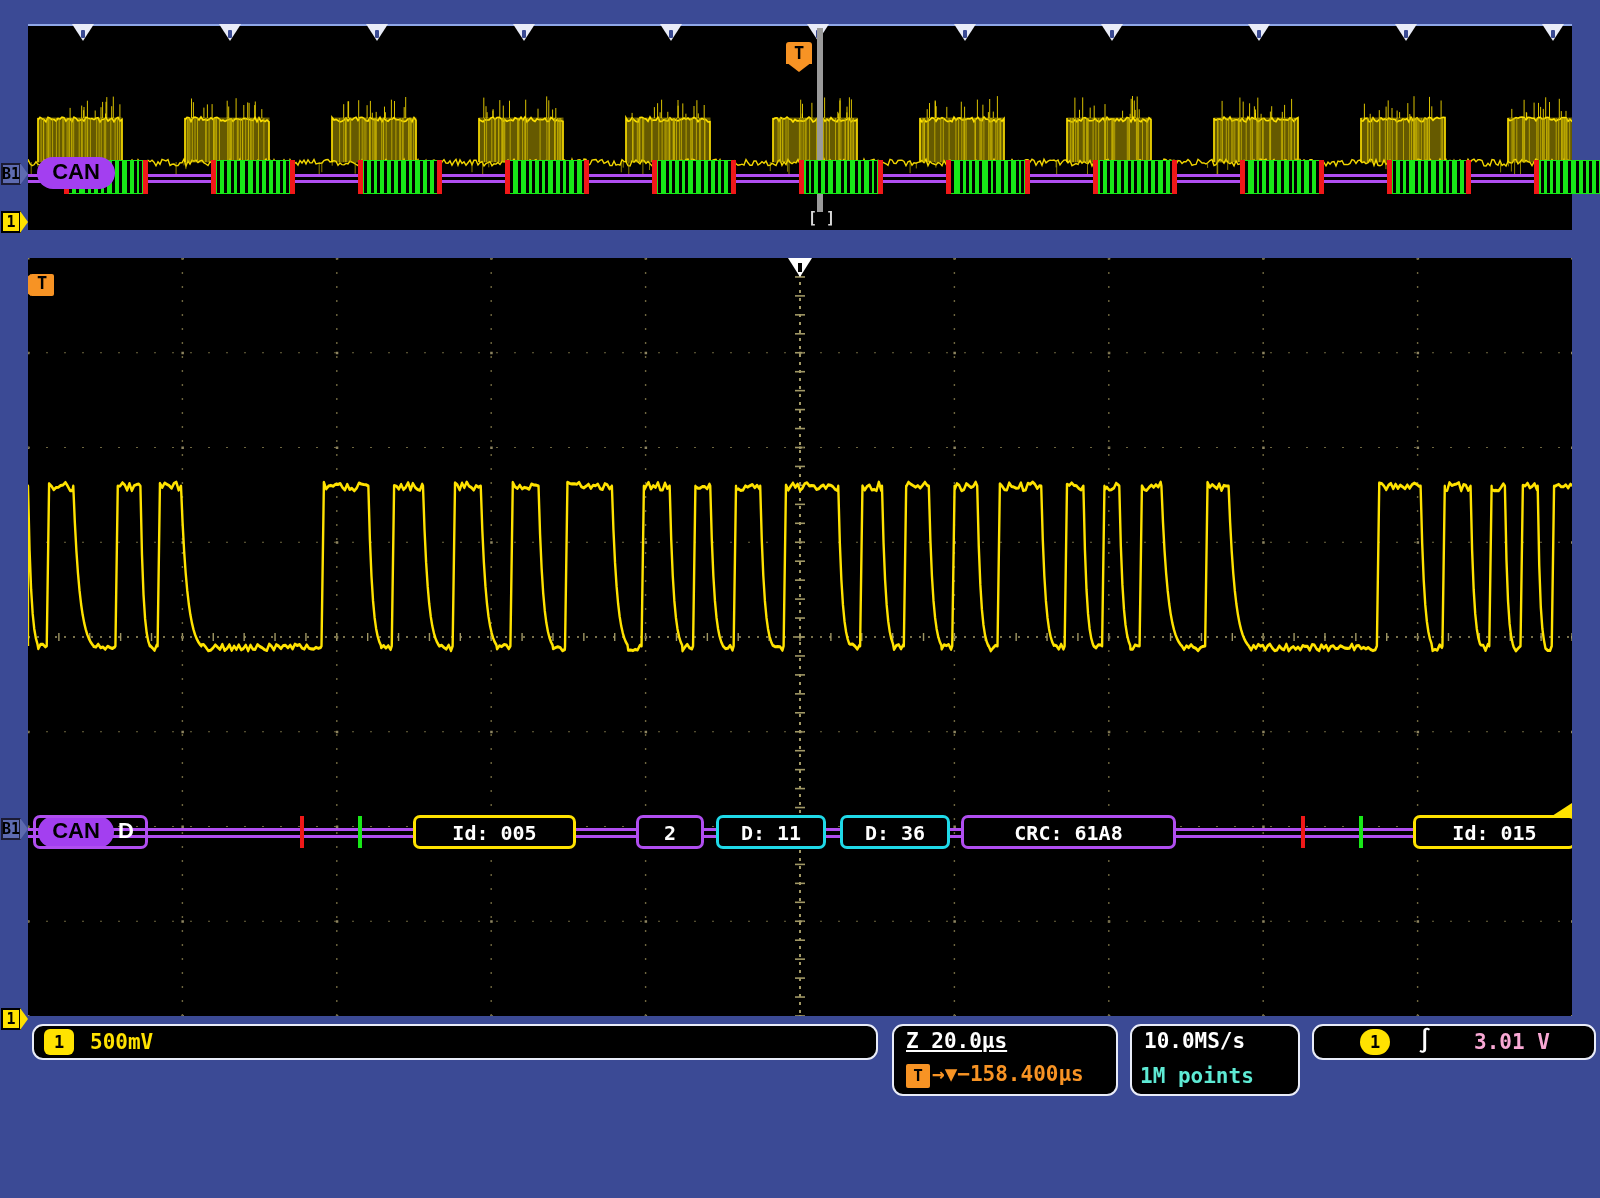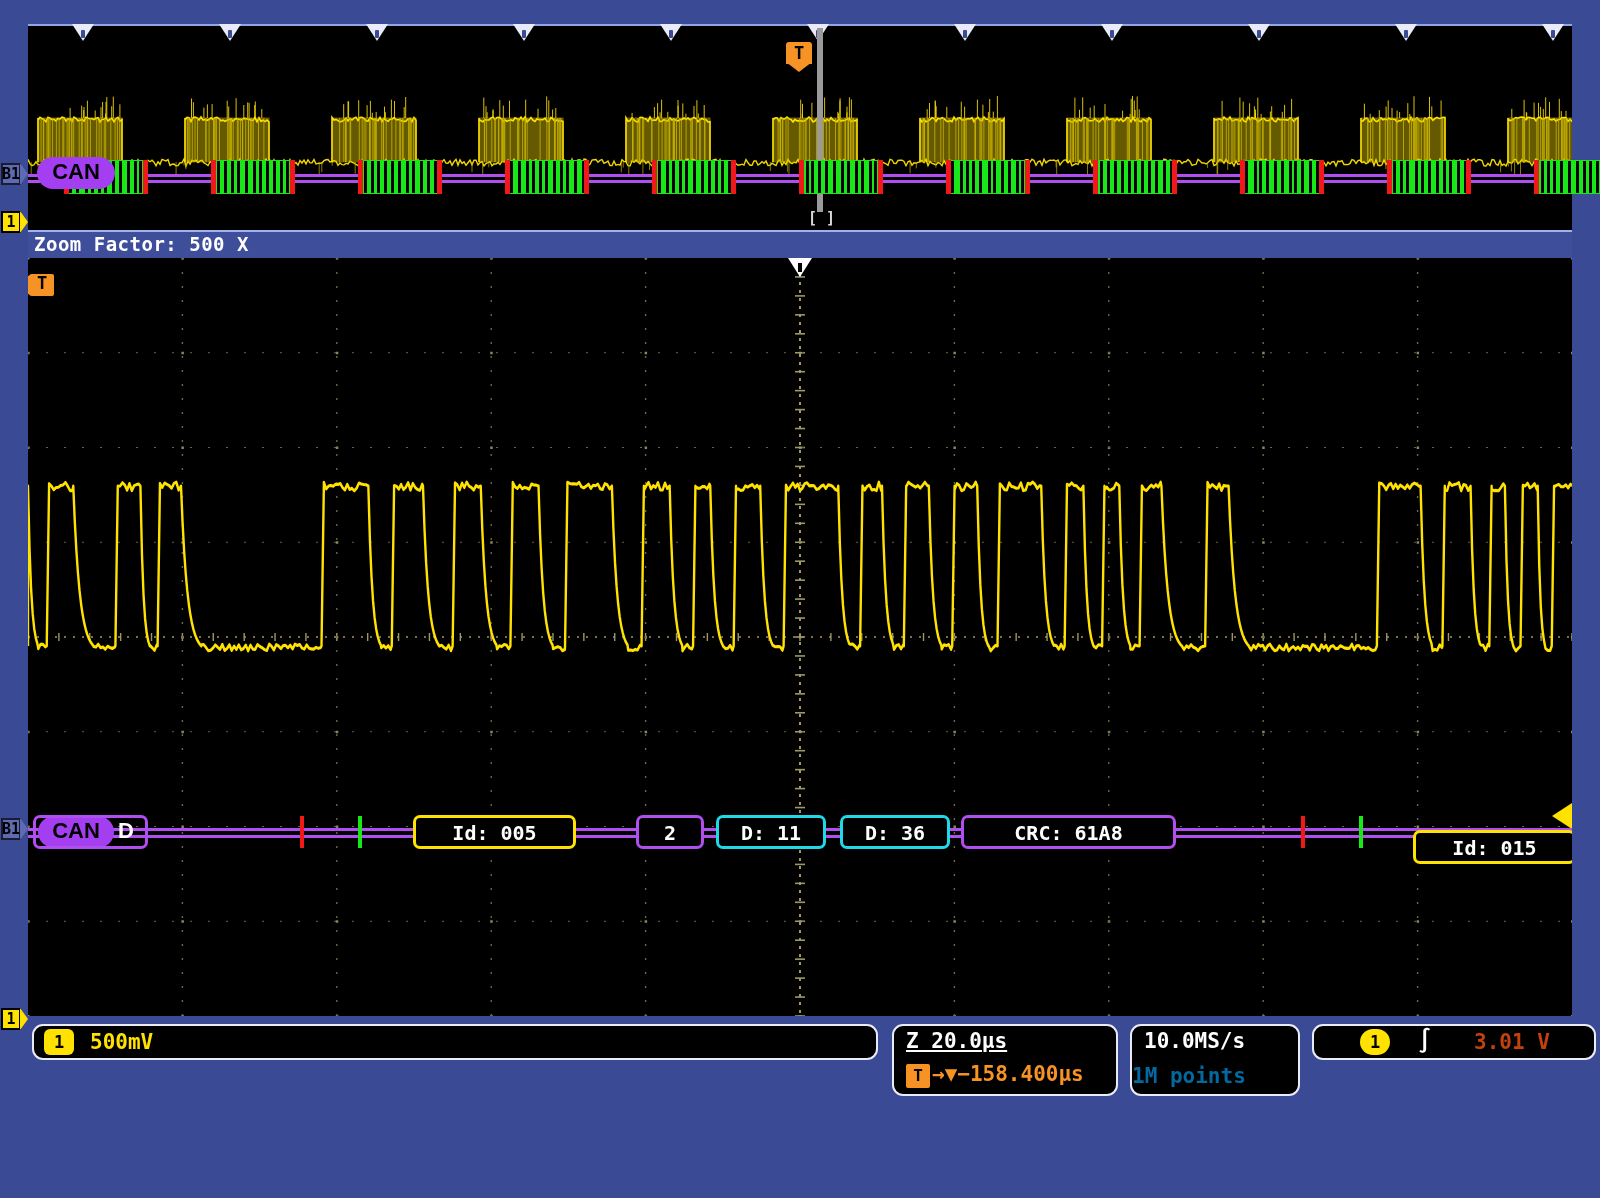--- a/index.html
+++ b/index.html
@@ -998,23 +998,20 @@
     <div class="shape" style="background:#5e6bb0;border:2px solid #1b1b33;box-sizing:border-box;"></div>
     <div class="arrow" style="border-left:8px solid #5e6bb0;"></div>
     <div class="lbl">B1</div>
   </div>
   <div class="badge" style="left:1px;top:211px;">
     <div class="shape" style="background:#ffe200;border:2px solid #000;box-sizing:border-box;"></div>
     <div class="arrow" style="border-left:8px solid #ffe200;"></div>
     <div class="lbl">1</div>
   </div>
 
-  <div class="zfbar">
-    <span>Zoom Factor: 500 X</span>
-  </div>
 
   <div class="zwin">
 
     <svg class="gridsvg" width="1544" height="758">
       <g id="zgrid">
           <rect x="-1" y="-1" width="2.5" height="2.5" fill="#8e8560"></rect>
           <rect x="-1" y="93.75" width="2.5" height="2.5" fill="#8e8560"></rect>
           <rect x="-1" y="188.5" width="2.5" height="2.5" fill="#8e8560"></rect>
           <rect x="-1" y="283.25" width="2.5" height="2.5" fill="#8e8560"></rect>
           <rect x="-1" y="378" width="2.5" height="2.5" fill="#8e8560"></rect>
@@ -1251,21 +1248,21 @@
       <div class="sep green" style="left:330px;top:4px;"></div>
       <div class="sep red" style="left:1273px;top:4px;"></div>
       <div class="sep green" style="left:1331px;top:4px;"></div>
 
       <div id="pktholder">
           <div class="pkt yellow" style="left:385px;top:3px;width:163px;">Id: 005</div>
           <div class="pkt purple" style="left:608px;top:3px;width:68px;">2</div>
           <div class="pkt cyan" style="left:688px;top:3px;width:110px;">D: 11</div>
           <div class="pkt cyan" style="left:812px;top:3px;width:110px;">D: 36</div>
           <div class="pkt purple" style="left:933px;top:3px;width:215px;">CRC: 61A8</div>
-          <div class="pkt yellow" style="left:1385px;top:18px;width:163px;">Id: 015</div>
+          <div class="pkt yellow" style="left:1385px;top:3px;width:163px;">Id: 015</div>
         </div>
     </div>
   </div>
 
   <div class="badge" style="left:1px;top:818px;">
     <div class="shape" style="background:#5e6bb0;border:2px solid #1b1b33;box-sizing:border-box;"></div>
     <div class="arrow" style="border-left:8px solid #5e6bb0;"></div>
     <div class="lbl">B1</div>
   </div>
   <div class="badge" style="left:1px;top:1008px;">
@@ -1282,22 +1279,22 @@
 
   <div class="rbox" style="left:892px;top:1024px;width:226px;height:72px;">
     <div class="rtxt" style="left:12px;top:3px;color:#ffffff;text-decoration:underline;">Z 20.0µs</div>
     <div style="position:absolute;left:12px;top:38px;width:24px;height:24px;background:#f79324;border-radius:2px;
                 color:#000;font-size:16px;font-weight:bold;line-height:24px;text-align:center;">T</div>
     <div class="rtxt" style="left:38px;top:36px;color:#f79324;">→▼−158.400µs</div>
   </div>
 
   <div class="rbox" style="left:1130px;top:1024px;width:170px;height:72px;">
     <div class="rtxt" style="left:12px;top:3px;color:#ffffff;">10.0MS/s</div>
-    <div class="rtxt" style="left:0;top:38px;color:#0369a1;">1M points</div>
+    <div class="rtxt" style="left:8px;top:38px;color:#5eead4;">1M points</div>
   </div>
 
   <div class="rbox" style="left:1312px;top:1024px;width:284px;height:36px;">
     <div class="chip" style="left:46px;top:3px;border-radius:13px;">1</div>
     <div class="rtxt" style="left:104px;top:1px;color:#ffffff;font-size:23px;">∫</div>
-    <div class="rtxt" style="left:160px;top:4px;color:#c2410c;">3.01 V</div>
+    <div class="rtxt" style="left:160px;top:4px;color:#f9a8d4;">3.01 V</div>
   </div>
 
 </div>
 
 </body></html>

